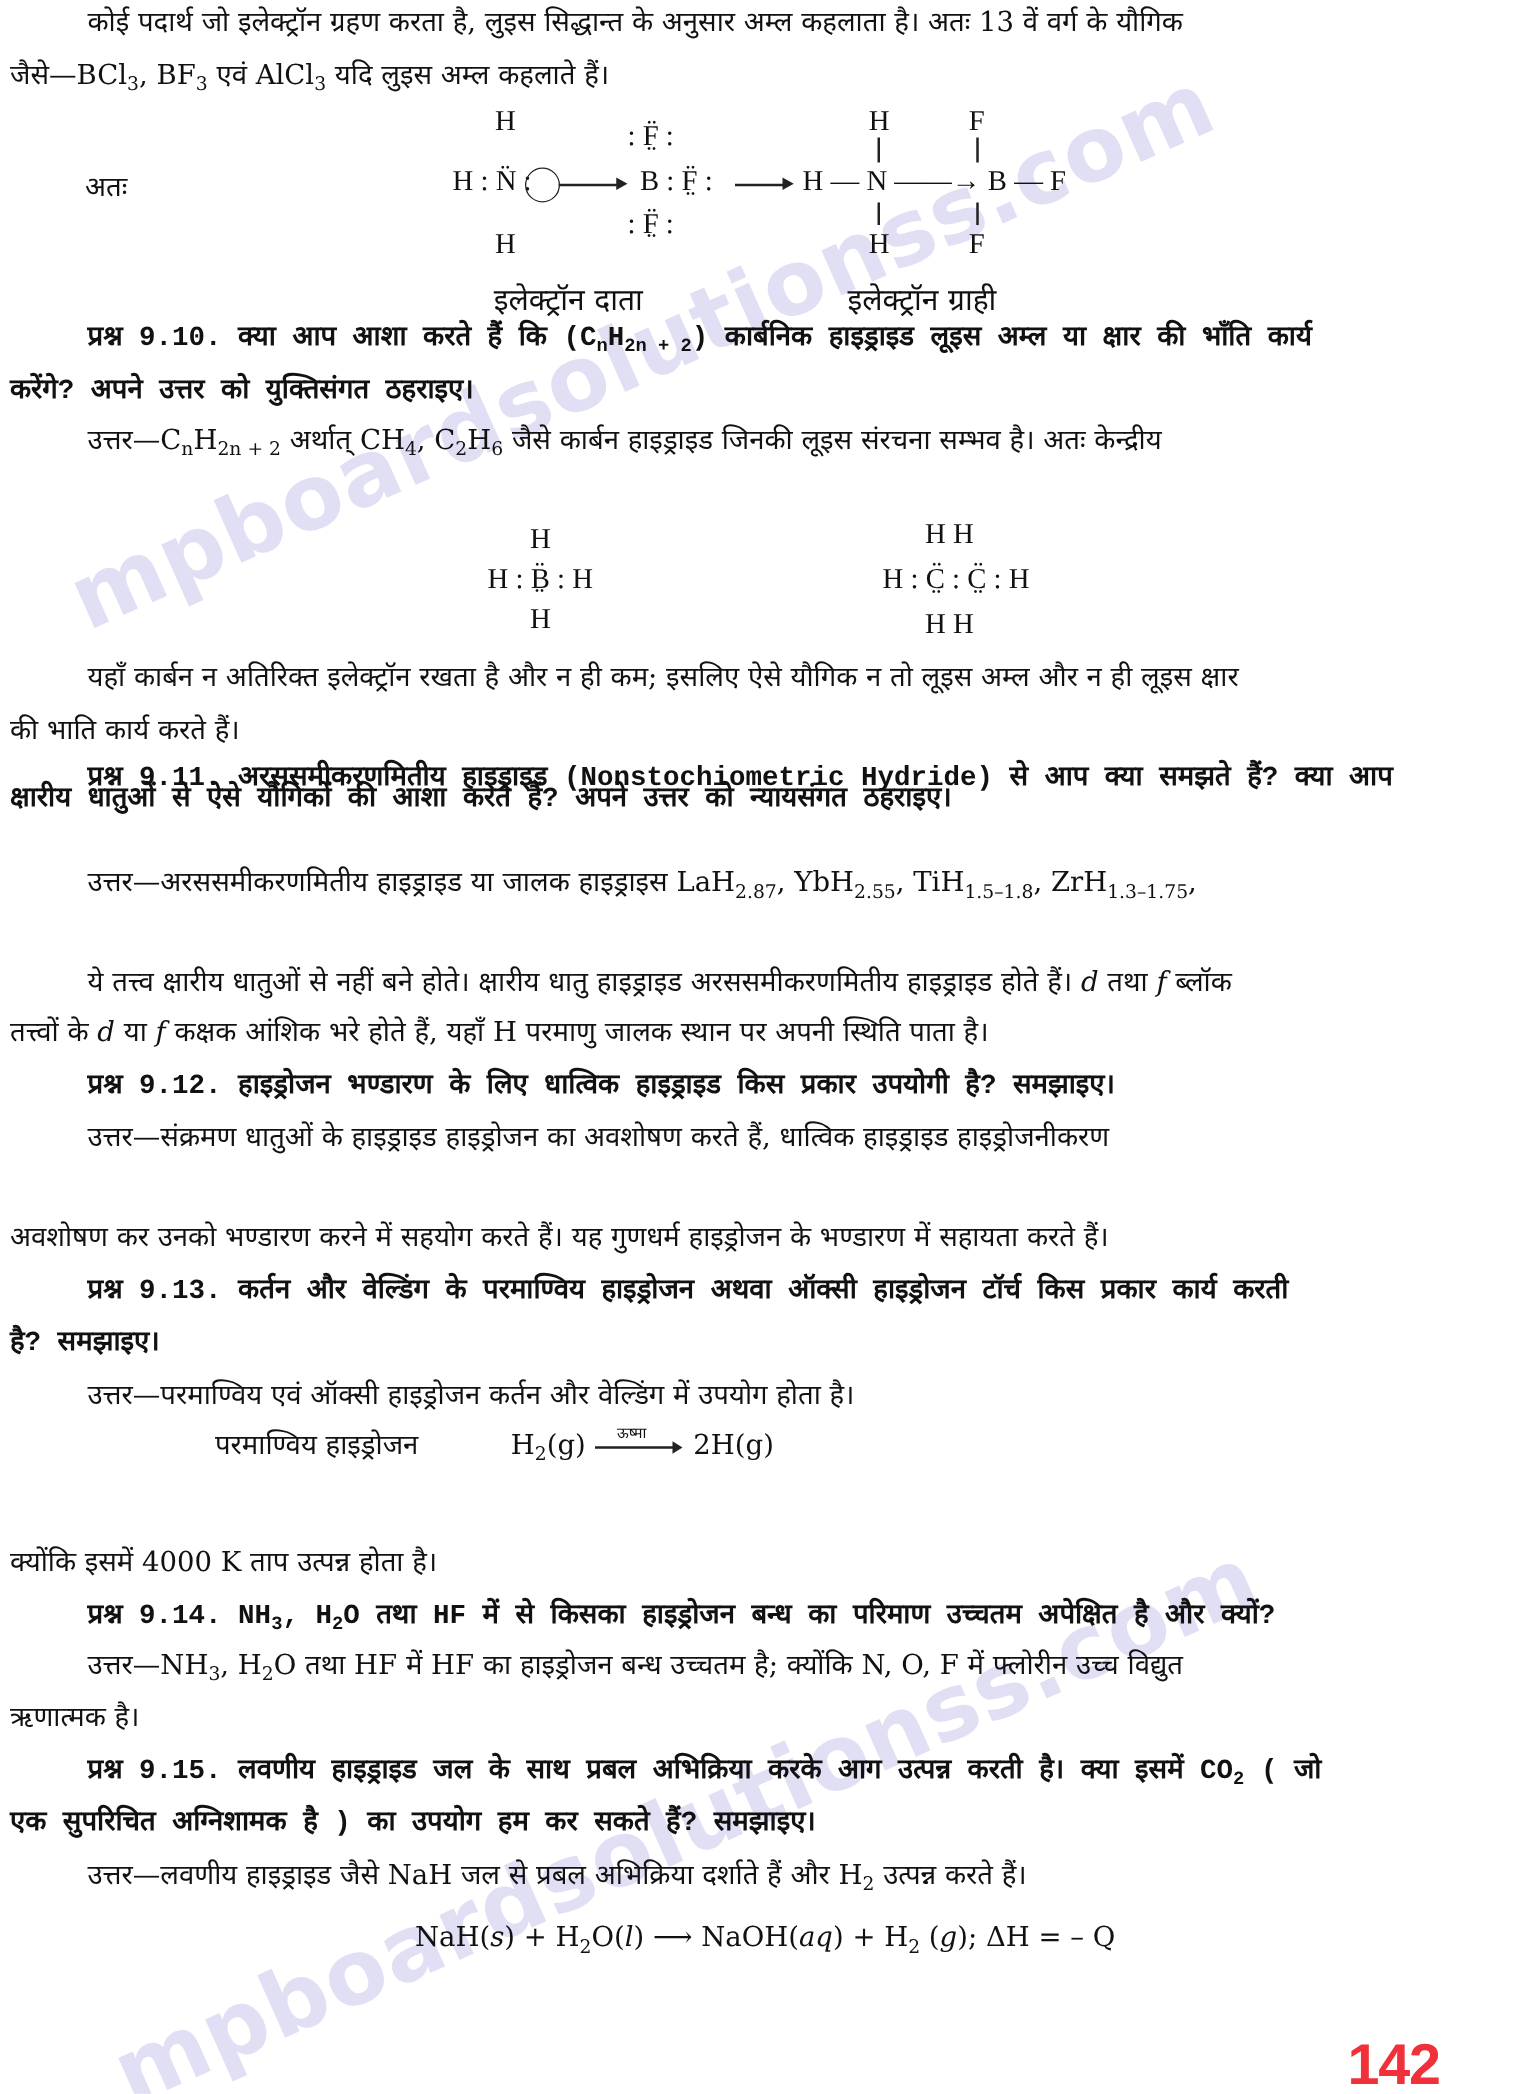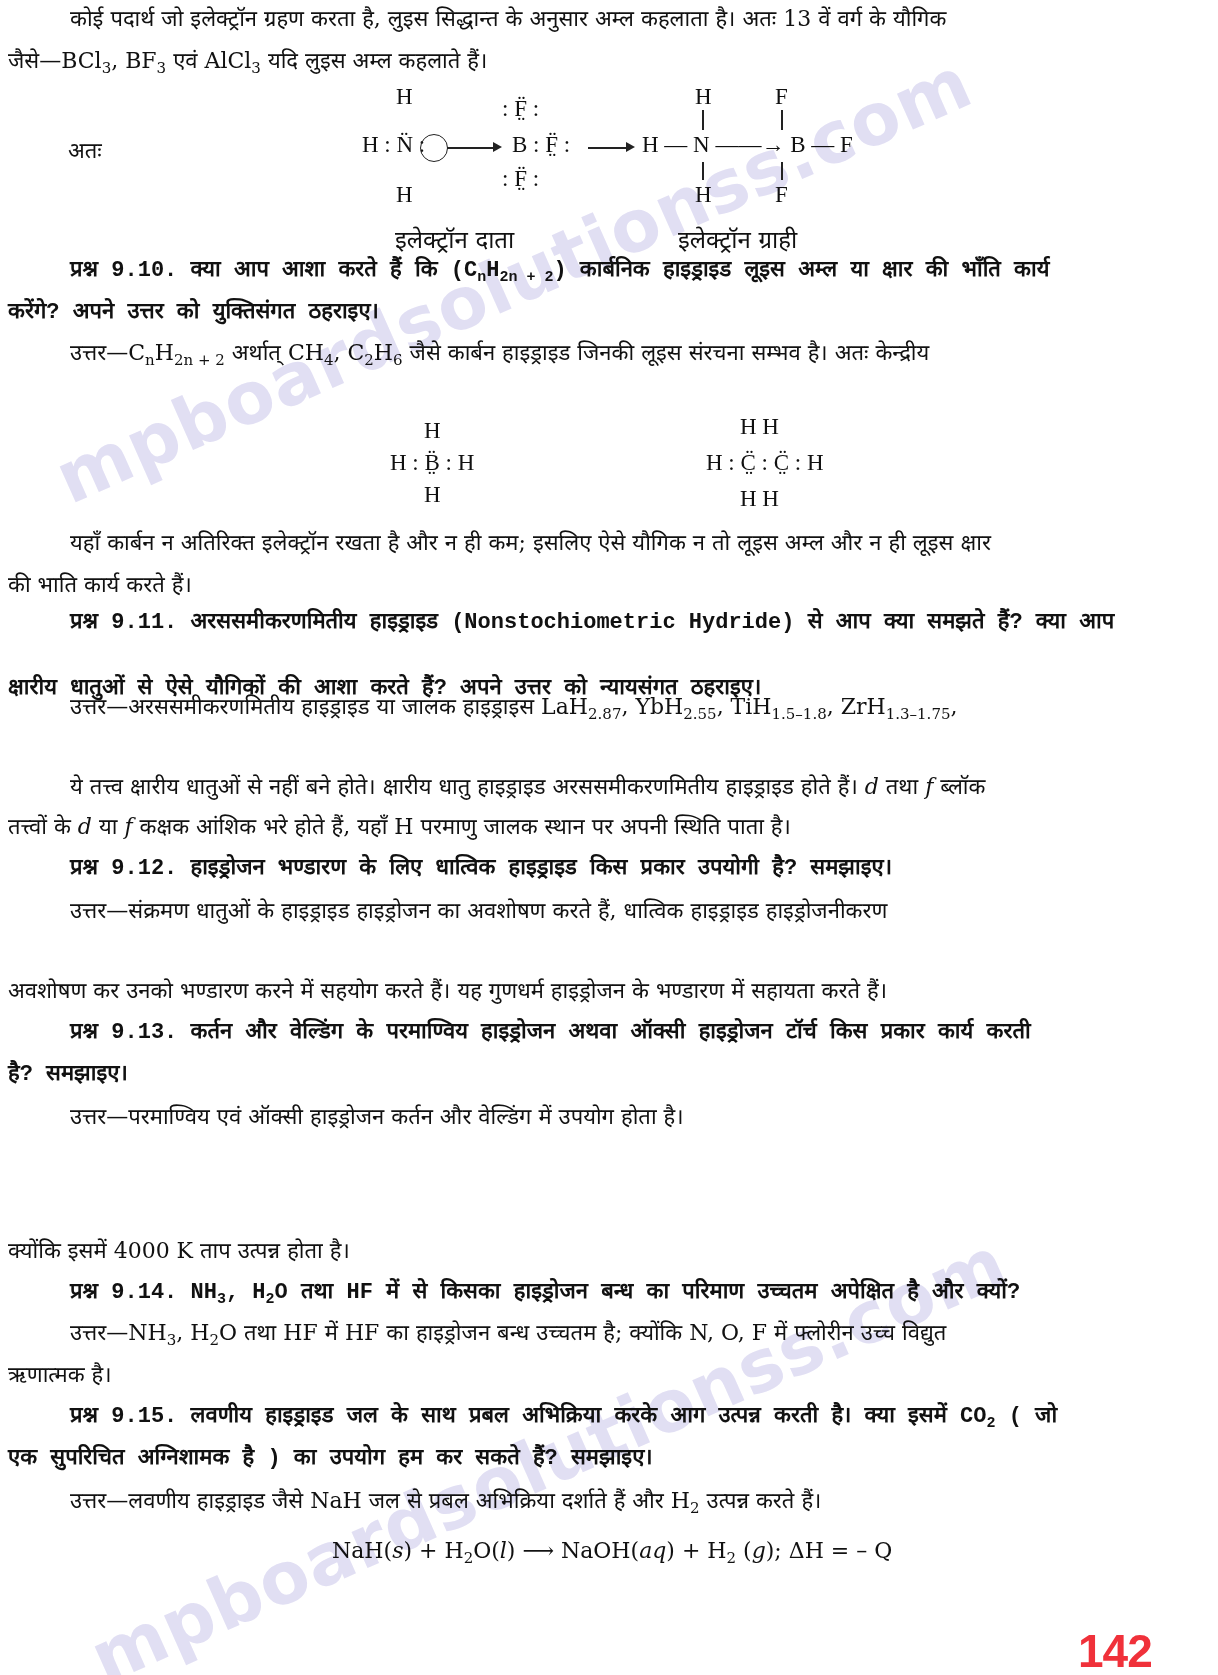--- a/index.html
+++ b/index.html
@@ -94,38 +94,49 @@
     <div class="chem" style="left:424px; top:482px">H</div>
     <div class="chem" style="left:740px; top:414px">H H</div>
     <div class="chem" style="left:706px; top:450px">H : C̤̈ : C̤̈ : H</div>
     <div class="chem" style="left:740px; top:486px">H H</div>
   </div>
 
   <div class="line ind" style="top:528px">यहाँ कार्बन न अतिरिक्त इलेक्ट्रॉन रखता है और न ही कम; इसलिए ऐसे यौगिक न तो लूइस अम्ल और न ही लूइस क्षार</div>
   <div class="line flush" style="top:570px">की भाति कार्य करते हैं।</div>
 
   <div class="line ind q" style="top:608px">प्रश्न 9.11. अरससमीकरणमितीय हाइड्राइड (Nonstochiometric Hydride) से आप क्या समझते हैं? क्या आप</div>
-  <div class="line flush q" style="top:674px">क्षारीय धातुओं से ऐसे यौगिकों की आशा करते हैं? अपने उत्तर को न्यायसंगत ठहराइए।</div>
+  <div class="line flush q" style="top:625px">क्षारीय धातुओं से ऐसे यौगिकों की आशा करते हैं? अपने उत्तर को न्यायसंगत ठहराइए।</div>
   <div class="line ind" style="top:692px">
     <span>उत्तर—अरससमीकरणमितीय हाइड्राइड या जालक हाइड्राइस LaH</span><sub>2.87</sub><span>, YbH</span><sub>2.55</sub><span>, TiH</span><sub>1.5–1.8</sub><span>, ZrH</span><sub>1.3–1.75</sub><span>,</span>
   </div>
   <div class="line ind" style="top:772px">
     <span>ये तत्त्व क्षारीय धातुओं से नहीं बने होते। क्षारीय धातु हाइड्राइड अरससमीकरणमितीय हाइड्राइड होते हैं। </span><i>d</i><span> तथा </span><i>f</i><span> ब्लॉक</span>
   </div>
   <div class="line flush" style="top:812px">
     <span>तत्त्वों के </span><i>d</i><span> या </span><i>f</i><span> कक्षक आंशिक भरे होते हैं, यहाँ H परमाणु जालक स्थान पर अपनी स्थिति पाता है।</span>
   </div>
 
   <div class="line ind q" style="top:854px">प्रश्न 9.12. हाइड्रोजन भण्डारण के लिए धात्विक हाइड्राइड किस प्रकार उपयोगी है? समझाइए।</div>
   <div class="line ind" style="top:896px">उत्तर—संक्रमण धातुओं के हाइड्राइड हाइड्रोजन का अवशोषण करते हैं, धात्विक हाइड्राइड हाइड्रोजनीकरण</div>
   <div class="line flush" style="top:976px">अवशोषण कर उनको भण्डारण करने में सहयोग करते हैं। यह गुणधर्म हाइड्रोजन के भण्डारण में सहायता करते हैं।</div>
 
   <div class="line ind q" style="top:1018px">प्रश्न 9.13. कर्तन और वेल्डिंग के परमाण्विय हाइड्रोजन अथवा ऑक्सी हाइड्रोजन टॉर्च किस प्रकार कार्य करती</div>
   <div class="line flush q" style="top:1060px">है? समझाइए।</div>
   <div class="line ind" style="top:1102px">उत्तर—परमाण्विय एवं ऑक्सी हाइड्रोजन कर्तन और वेल्डिंग में उपयोग होता है।</div>
+  <div class="line" style="left:172px; top:1142px">
+    <span>परमाण्विय हाइड्रोजन</span>
+    <span style="display:inline-block; width:60px"></span>
+    <span>H</span><sub>2</sub><span>(g)</span>
+    <span style="position:relative; display:inline-block; width:72px; height:10px;">
+      <span style="position:absolute; left:18px; top:-22px; font-size:12px;">ऊष्मा</span>
+      <span style="position:absolute; left:0; top:4px; width:64px; height:1.5px; background:#222;"></span>
+      <span style="position:absolute; left:62px; top:0; width:0; height:0; border-left:8px solid #222; border-top:5px solid transparent; border-bottom:5px solid transparent;"></span>
+    </span>
+    <span>2H(g)</span>
+  </div>
   <div class="line flush" style="top:1236px">क्योंकि इसमें 4000 K ताप उत्पन्न होता है।</div>
 
   <div class="line ind q" style="top:1278px">
     <span>प्रश्न 9.14. NH</span><sub>3</sub><span>, H</span><sub>2</sub><span>O तथा HF में से किसका हाइड्रोजन बन्ध का परिमाण उच्चतम अपेक्षित है और क्यों?</span>
   </div>
   <div class="line ind" style="top:1318px">
     <span>उत्तर—NH</span><sub>3</sub><span>, H</span><sub>2</sub><span>O तथा HF में HF का हाइड्रोजन बन्ध उच्चतम है; क्योंकि N, O, F में फ्लोरीन उच्च विद्युत</span>
   </div>
   <div class="line flush" style="top:1360px">ऋणात्मक है।</div>
 

